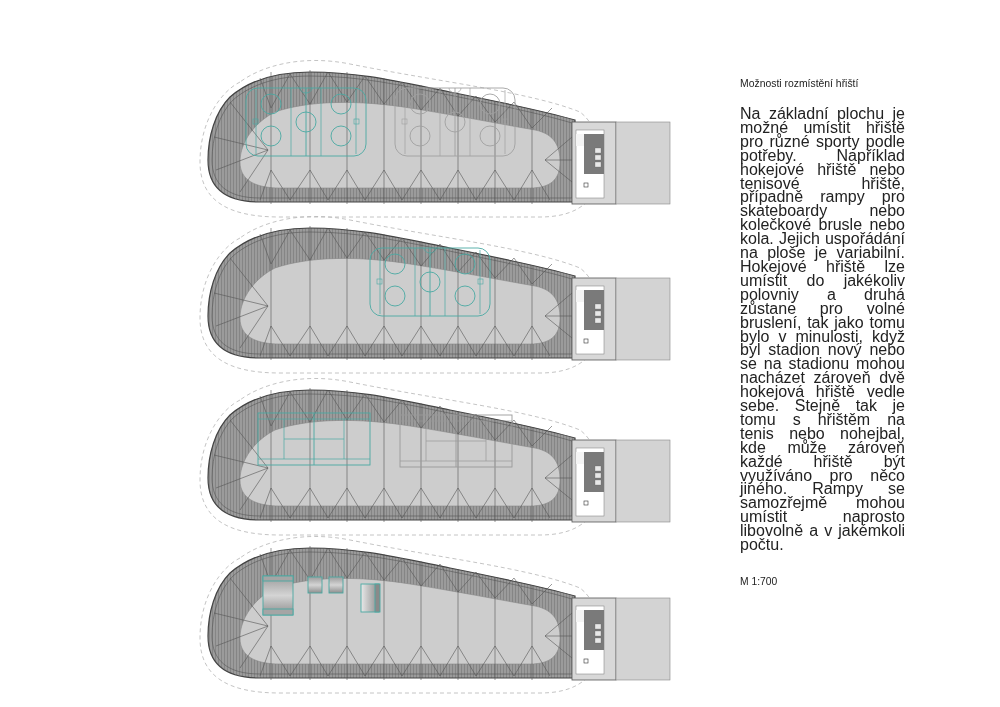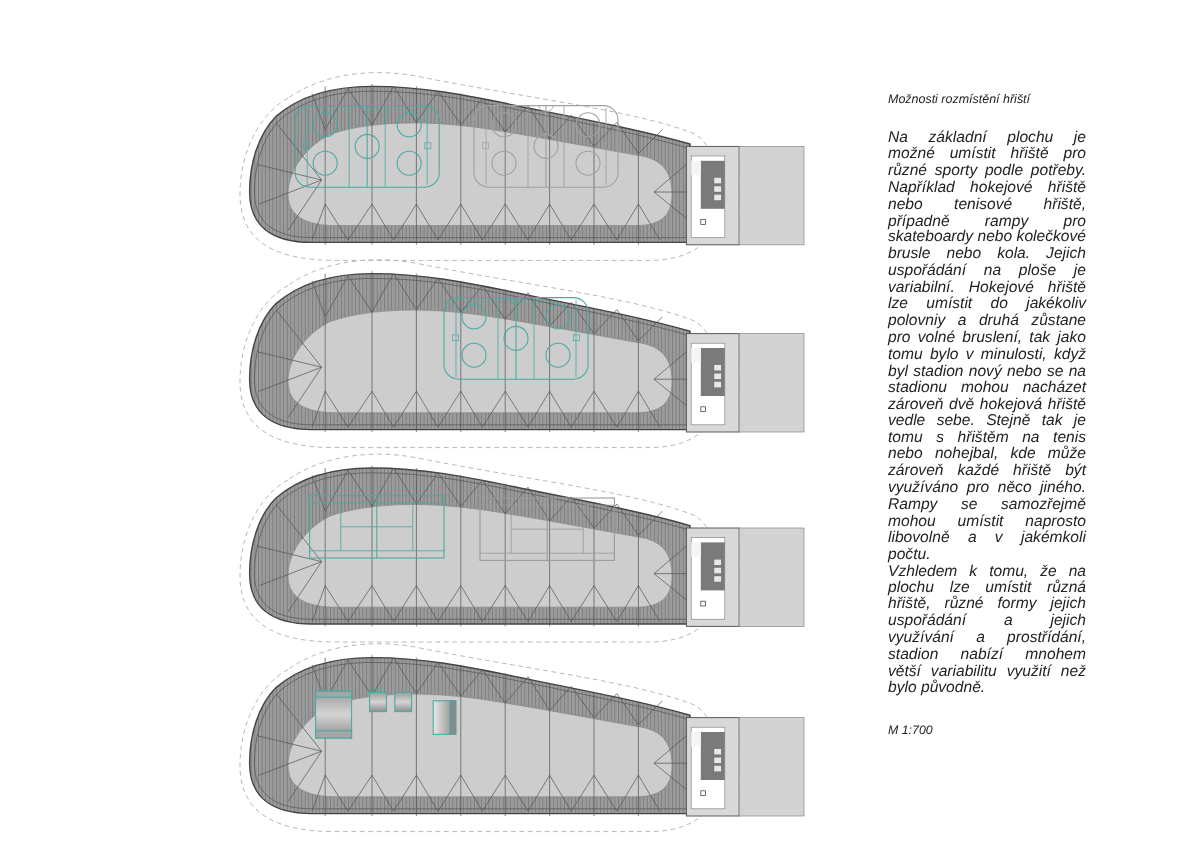--- a/index.html
+++ b/index.html
@@ -1,22 +1,22 @@
 <!DOCTYPE html>
 <html><head>
   <meta charset="utf-8">
   <style>
     html, body { margin: 0; padding: 0; background: #ffffff; }
     body { width: 1000px; height: 707px; position: relative; overflow: hidden;
            font-family: "DejaVu Sans", sans-serif; }
     #plans { position: absolute; left: 0; top: 0; width: 1000px; height: 707px; }
     .text-panel { position: absolute; left: 740px; top: 78px; width: 165px;
-                  font-family: "Liberation Sans", sans-serif; color: #222; font-style: italic; }
+                  font-family: "Liberation Sans", sans-serif; color: #222; }
     .panel-title { font-size: 10.4px; margin: 0 0 18px 0; white-space: nowrap; }
-    .panel-body { font-size: 13px; line-height: 13.9px; text-align: justify; margin: 0; }
+    .panel-body { font-size: 16px; line-height: 13.9px; text-align: justify; margin: 0; }
     .panel-body p { margin: 0; }
     .scale { font-size: 10.3px; margin-top: 24px; }
   </style>
 </head>
 <body>
 
 <svg id="plans" viewBox="0 0 1000 707" xmlns="http://www.w3.org/2000/svg">
   <defs>
 
     <linearGradient id="standGrad" x1="0" y1="0" x2="0" y2="1">
@@ -156,16 +156,15 @@
       <rect x="161" y="66" width="18" height="28" fill="url(#rampGradH)"></rect>
       <rect x="175" y="66" width="5" height="28" fill="#8a8a8a"></rect>
     </g>
   </g>
 </svg>
 
 <div class="text-panel">
   <div class="panel-title">Možnosti rozmístění hřiští</div>
   <div class="panel-body">
     <p>Na základní plochu je možné umístit hřiště pro různé sporty podle potřeby. Například hokejové hřiště nebo tenisové hřiště, případně rampy pro skateboardy nebo kolečkové brusle nebo kola. Jejich uspořádání na ploše je variabilní. Hokejové hřiště lze umístit do jakékoliv polovniy a druhá zůstane pro volné bruslení, tak jako tomu bylo v minulosti, když byl stadion nový nebo se na stadionu mohou nacházet zároveň dvě hokejová hřiště vedle sebe. Stejně tak je tomu s hřištěm na tenis nebo nohejbal, kde může zároveň každé hřiště být využíváno pro něco jiného. Rampy se samozřejmě mohou umístit naprosto libovolně a v jakémkoli počtu.</p>
-    <p>Vzhledem k tomu, že na plochu lze umístit různá hřiště, různé formy jejich uspořádání a jejich využívání a prostřídání, stadion nabízí mnohem větší variabilitu využití než bylo původně.</p>
   </div>
   <div class="scale">M 1:700</div>
 </div>
 
 </body></html>

